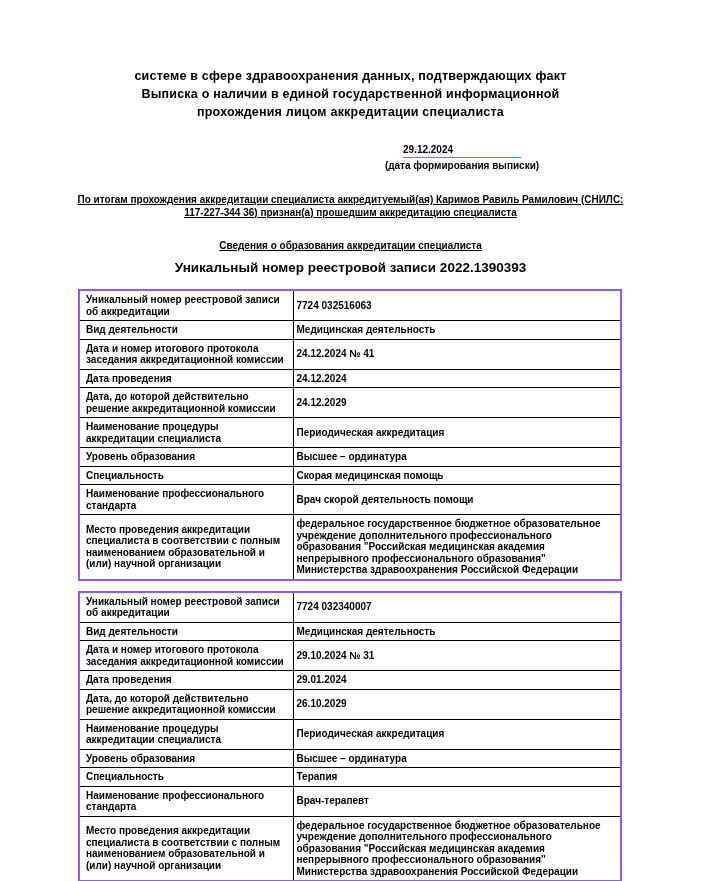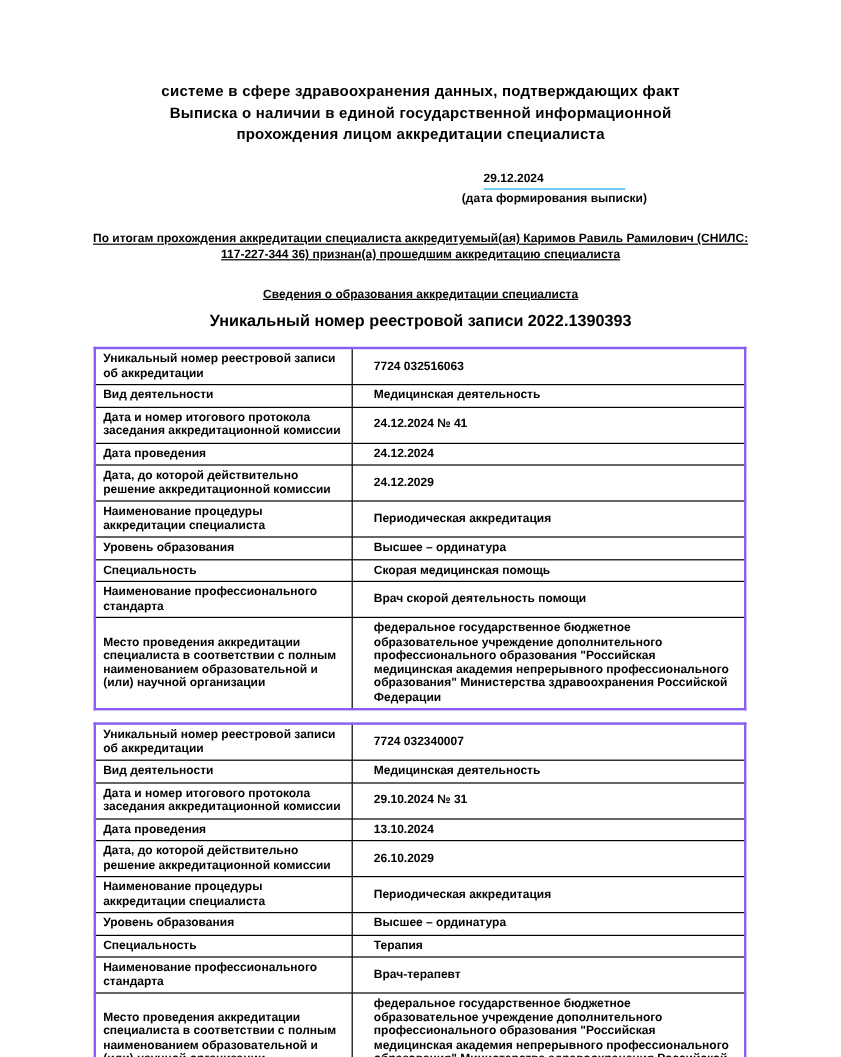--- a/index.html
+++ b/index.html
@@ -79,21 +79,21 @@
     font-size: 10px;
     line-height: 11.5px;
     vertical-align: middle;
   }
   .acc-table td.label-cell {
     width: 214px;
     padding: 3px 6px 3px 6px;
   }
   .acc-table td.value-cell {
     width: 328px;
-    padding: 3px 6px 3px 18px;
+    padding: 3px 6px 3px 3px;
   }
 </style>
 </head>
 <body>
 
 <div class="page">
 
   <div class="title">
     <div>системе в сфере здравоохранения данных, подтверждающих факт</div>
     <div>Выписка о наличии в единой государственной информационной</div>
@@ -165,21 +165,21 @@
         <tr>
           <td class="label-cell">Вид деятельности</td>
           <td class="value-cell">Медицинская деятельность</td>
         </tr>
         <tr>
           <td class="label-cell">Дата и номер итогового протокола заседания аккредитационной комиссии</td>
           <td class="value-cell">29.10.2024 № 31</td>
         </tr>
         <tr>
           <td class="label-cell">Дата проведения</td>
-          <td class="value-cell">13.10.2024</td>
+          <td class="value-cell">29.01.2024</td>
         </tr>
         <tr>
           <td class="label-cell">Дата, до которой действительно решение аккредитационной комиссии</td>
           <td class="value-cell">26.10.2029</td>
         </tr>
         <tr>
           <td class="label-cell">Наименование процедуры аккредитации специалиста</td>
           <td class="value-cell">Периодическая аккредитация</td>
         </tr>
         <tr>

